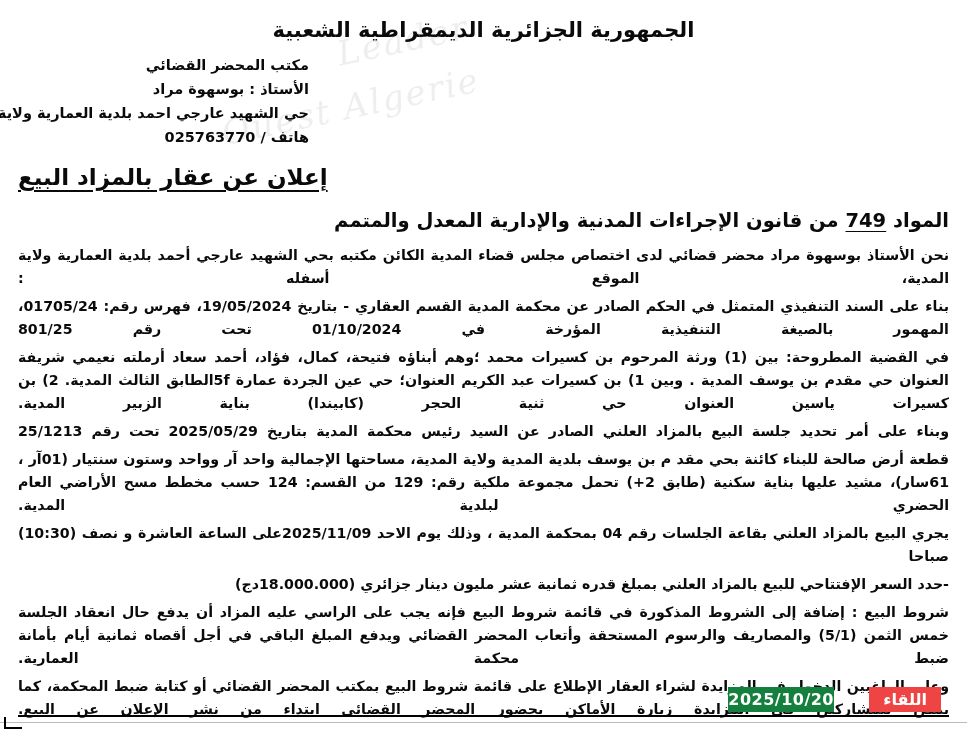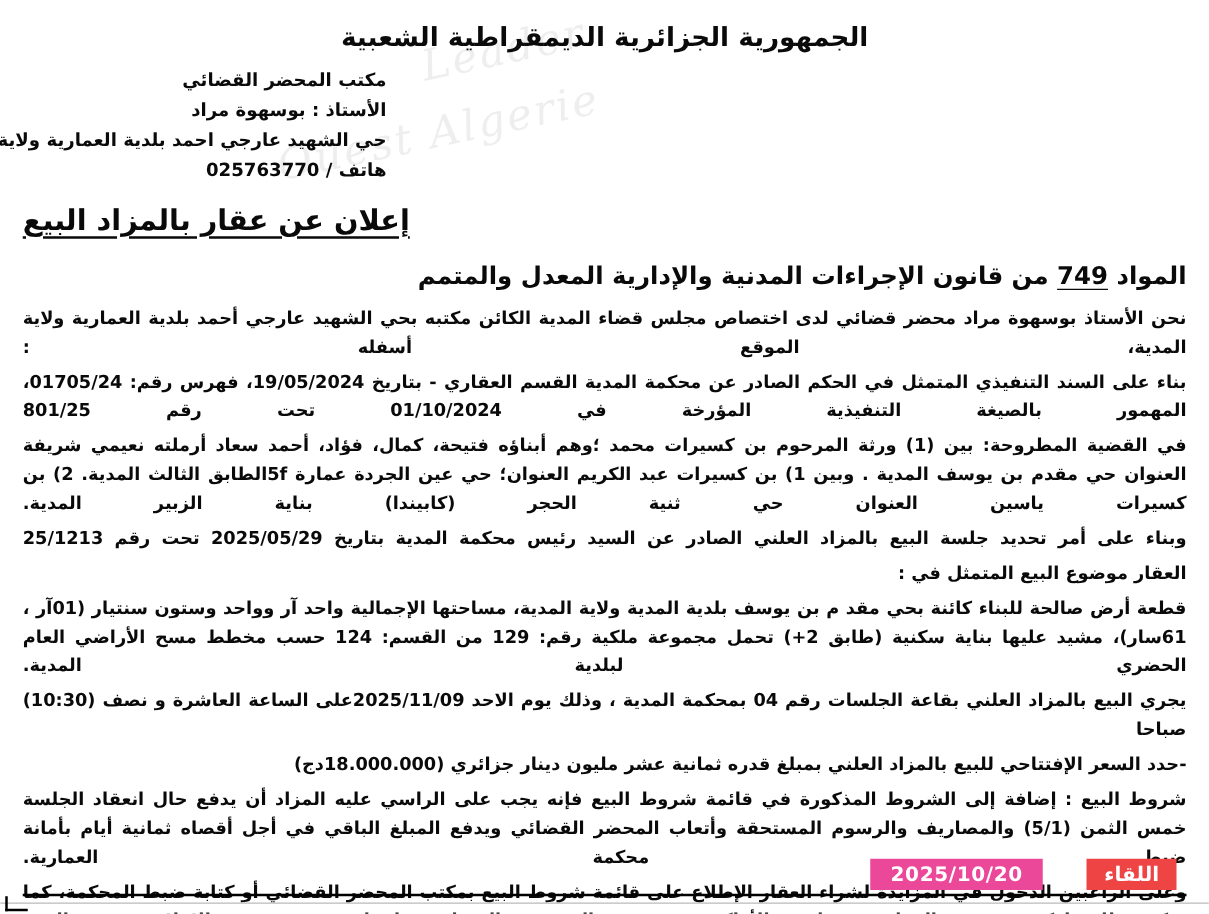--- a/index.html
+++ b/index.html
@@ -104,25 +104,25 @@
   }
   .footer-inner {
     position: relative;
     height: 30px;
     margin: 0 18px;
   }
   .footer-date {
     position: absolute;
     right: 115px;
     top: 0;
-    background: #ec4899;
+    background: #15803d;
     color: #fff;
     font-weight: bold;
     font-size: 16px;
-    padding: 3px 16px;
+    padding: 3px 0;
     letter-spacing: 0.5px;
   }
   .footer-label {
     position: absolute;
     right: 8px;
     top: 0;
     background: #ef4444;
     color: #fff;
     font-weight: bold;
     font-size: 16px;
@@ -173,21 +173,20 @@
   </div>
 
   <div class="title-main">إعلان عن عقار بالمزاد البيع</div>
   <div class="title-sub"><span>المواد </span><u>749</u><span> من قانون الإجراءات المدنية والإدارية المعدل والمتمم</span></div>
 
   <div class="body-text">
     <p class="p-justify">نحن الأستاذ بوسهوة مراد محضر قضائي لدى اختصاص مجلس قضاء المدية الكائن مكتبه بحي الشهيد عارجي أحمد بلدية العمارية ولاية المدية، الموقع أسفله :</p>
     <p class="p-justify">بناء على السند التنفيذي المتمثل في الحكم الصادر عن محكمة المدية القسم العقاري - بتاريخ 19/05/2024، فهرس رقم: 01705/24، المهمور بالصيغة التنفيذية المؤرخة في 01/10/2024 تحت رقم 801/25</p>
     <p class="p-justify">في القضية المطروحة: بين (1) ورثة المرحوم بن كسيرات محمد ؛وهم أبناؤه فتيحة، كمال، فؤاد، أحمد سعاد أرملته نعيمي شريفة العنوان حي مقدم بن يوسف المدية . وبين 1) بن كسيرات عبد الكريم العنوان؛ حي عين الجردة عمارة 5fالطابق الثالث المدية. 2) بن كسيرات ياسين العنوان حي ثنية الحجر (كابيندا) بناية الزبير المدية.</p>
     <p class="p-justify">وبناء على أمر تحديد جلسة البيع بالمزاد العلني الصادر عن السيد رئيس محكمة المدية بتاريخ 2025/05/29 تحت رقم 25/1213</p>
-    <p>العقار موضوع البيع المتمثل في :</p>
     <p class="p-justify">قطعة أرض صالحة للبناء كائنة بحي مقد م بن يوسف بلدية المدية ولاية المدية، مساحتها الإجمالية واحد آر وواحد وستون سنتيار (01آر ، 61سار)، مشيد عليها بناية سكنية (طابق 2+) تحمل مجموعة ملكية رقم: 129 من القسم: 124 حسب مخطط مسح الأراضي العام الحضري لبلدية المدية.</p>
     <p class="p-justify">يجري البيع بالمزاد العلني بقاعة الجلسات رقم 04 بمحكمة المدية ، وذلك يوم الاحد 2025/11/09على الساعة العاشرة و نصف (10:30) صباحا</p>
     <p>-حدد السعر الإفتتاحي للبيع بالمزاد العلني بمبلغ قدره ثمانية عشر مليون دينار جزائري (18.000.000دج)</p>
     <p class="p-justify">شروط البيع : إضافة إلى الشروط المذكورة في قائمة شروط البيع فإنه يجب على الراسي عليه المزاد أن يدفع حال انعقاد الجلسة خمس الثمن (5/1) والمصاريف والرسوم المستحقة وأتعاب المحضر القضائي ويدفع المبلغ الباقي في أجل أقصاه ثمانية أيام بأمانة ضبط محكمة العمارية.</p>
     <p class="p-justify">وعلى الراغبين الدخول في المزايدة لشراء العقار الإطلاع على قائمة شروط البيع بمكتب المحضر القضائي أو كتابة ضبط المحكمة، كما يمكن للمشاركين في المزايدة زيارة الأماكن بحضور المحضر القضائي ابتداء من نشر الإعلان عن البيع.</p>
   </div>
 
 </div>
 
 <div class="footer-bar">

